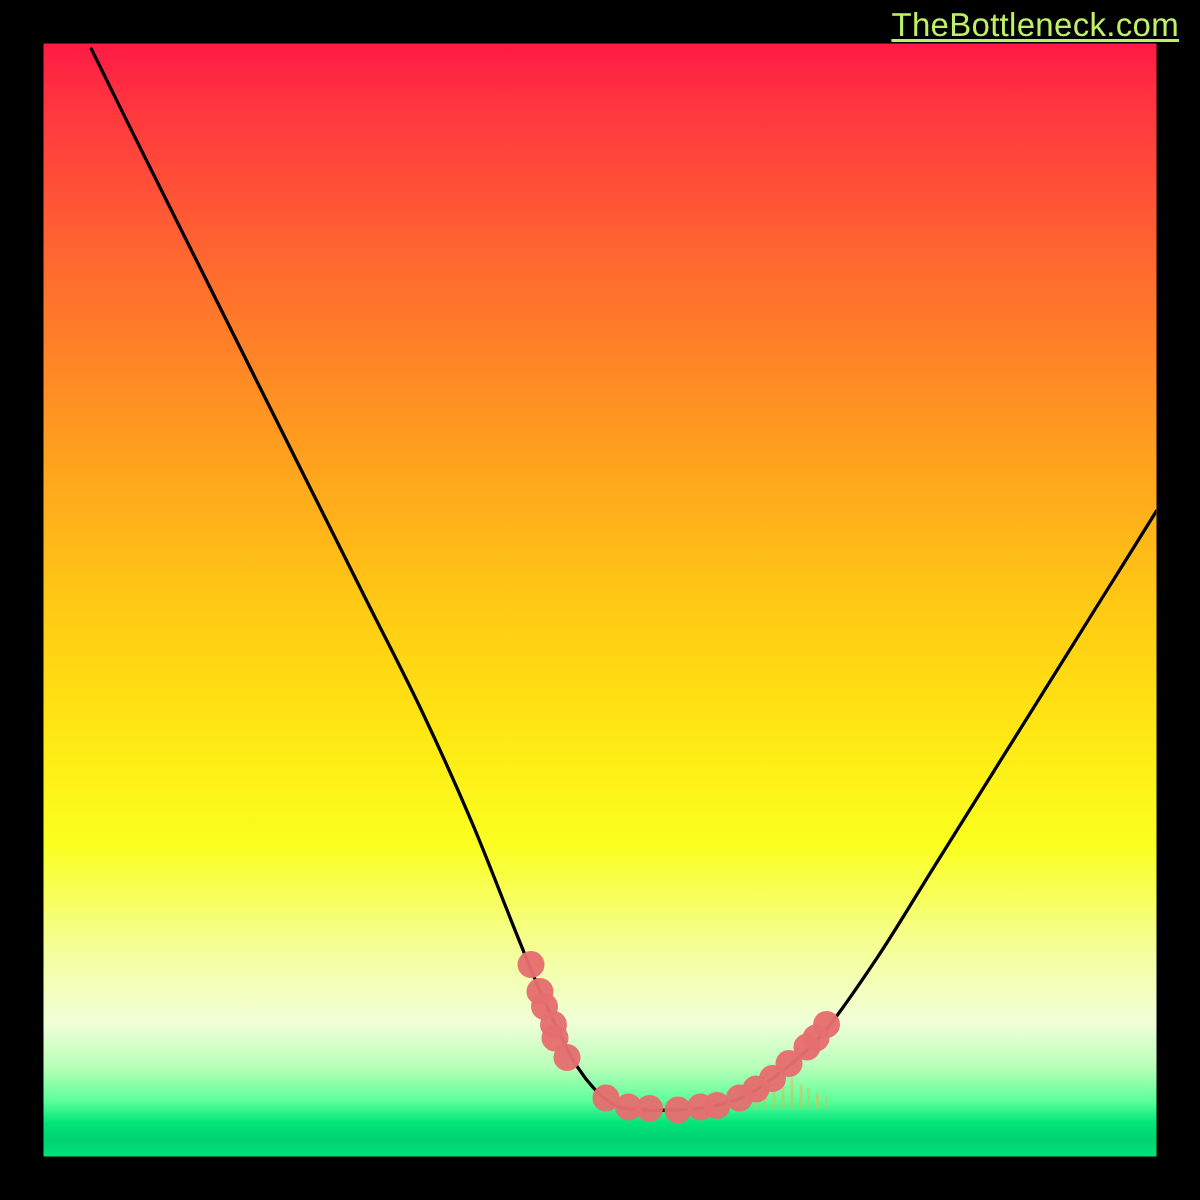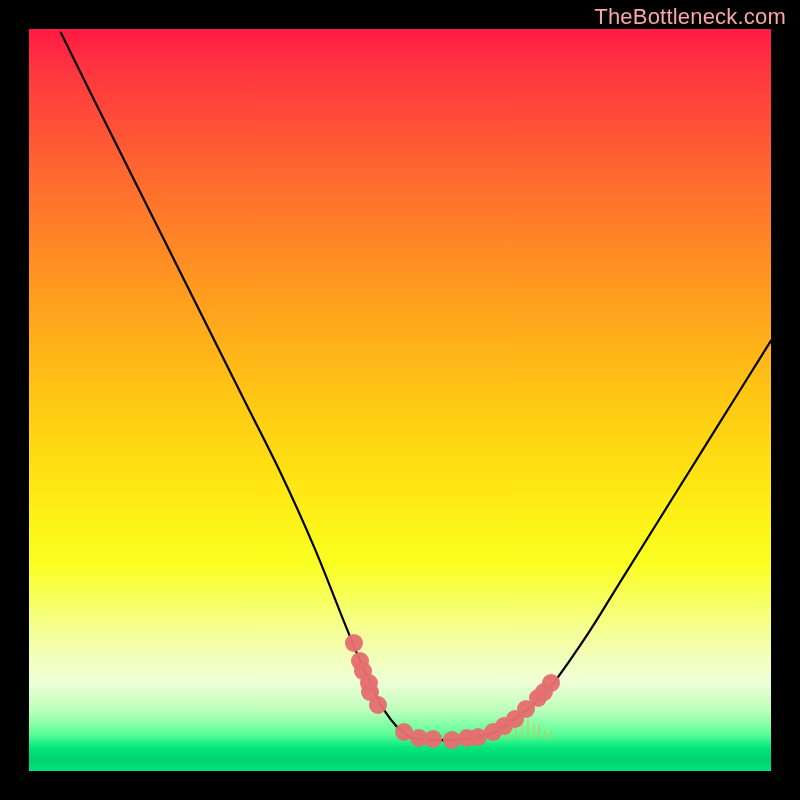--- a/index.html
+++ b/index.html
@@ -8,25 +8,26 @@
     height: 800px;
     background: #000;
     font-family: Arial, Helvetica, sans-serif;
     overflow: hidden;
     position: relative;
   }
   .watermark {
     position: absolute;
     top: 4px;
     right: 14px;
-    color: #fca5a5;
+    color: #bef264;
     font-size: 22px;
     font-weight: 500;
     z-index: 20;
     letter-spacing: 0.2px;
+    text-decoration: underline;
   }
   .plot-frame {
     position: absolute;
     top: 29px;
     left: 29px;
     width: 742px;
     height: 742px;
     background: #000;
   }
   .gradient-bg {

